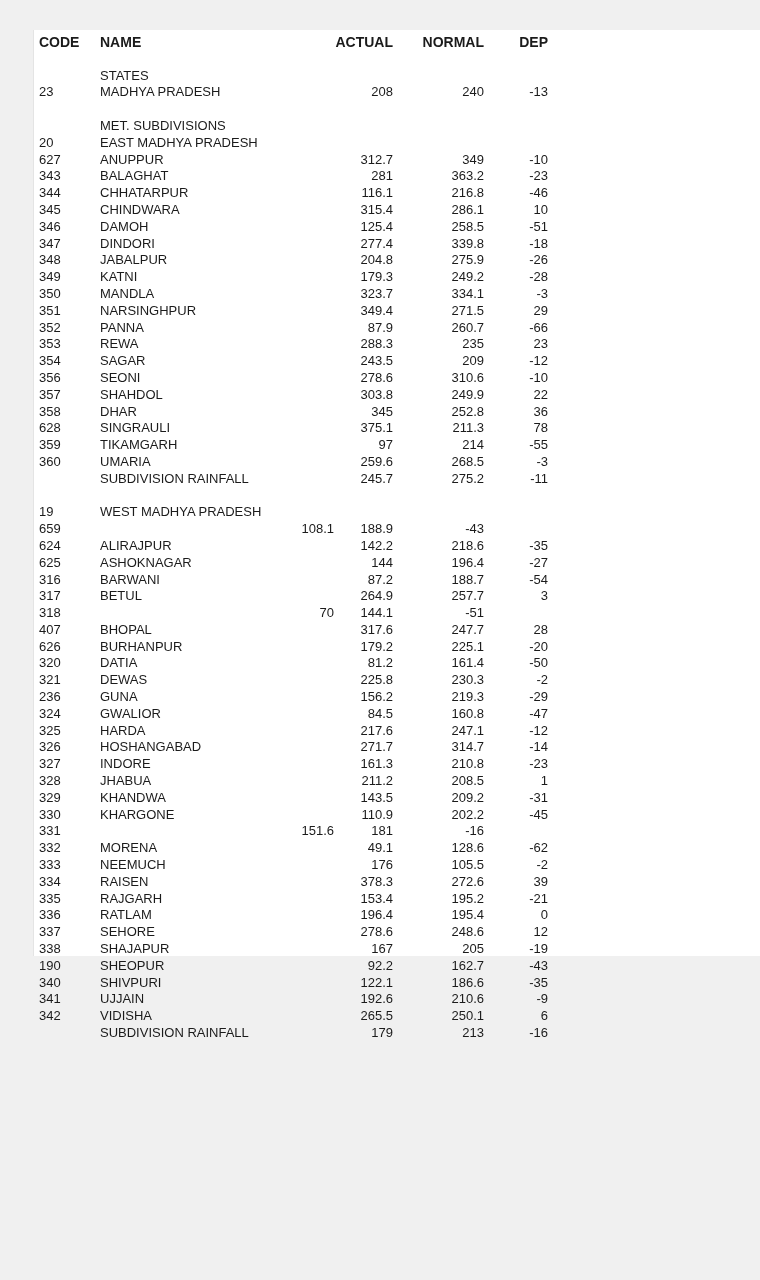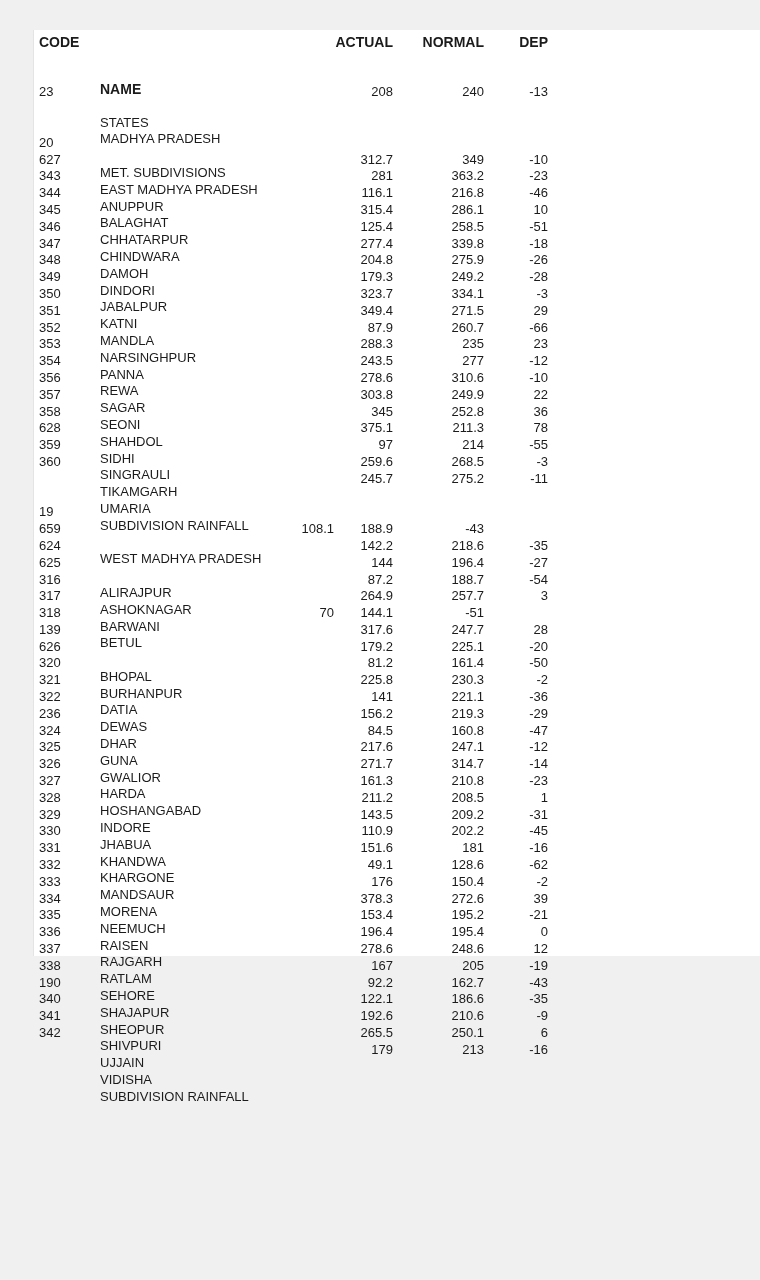--- a/index.html
+++ b/index.html
@@ -35,21 +35,21 @@
     line-height: 16.8px;
     font-size: 13px;
     white-space: nowrap;
   }
   .row.header {
     font-size: 14px;
     font-weight: bold;
   }
   .cell { overflow: visible; }
   .cell.code { padding-left: 5px; }
-  .cell.name { padding-left: 5px; margin-top: 47px; }
+  .cell.name { padding-left: 5px; }
   .cell.actual, .cell.normal, .cell.dep { text-align: right; }
 </style>
 </head>
 <body>
 
 <div class="paper">
   <div class="table">
     <div class="row header">
       <div class="cell code">CODE</div>
       <div class="cell name">NAME</div>
@@ -186,21 +186,21 @@
           <div class="cell name">REWA</div>
           <div class="cell actual">288.3</div>
           <div class="cell normal">235</div>
           <div class="cell dep">23</div>
           <div class="cell"></div>
         </div>
         <div class="row">
           <div class="cell code">354</div>
           <div class="cell name">SAGAR</div>
           <div class="cell actual">243.5</div>
-          <div class="cell normal">277</div>
+          <div class="cell normal">209</div>
           <div class="cell dep">-12</div>
           <div class="cell"></div>
         </div>
         <div class="row">
           <div class="cell code">356</div>
           <div class="cell name">SEONI</div>
           <div class="cell actual">278.6</div>
           <div class="cell normal">310.6</div>
           <div class="cell dep">-10</div>
           <div class="cell"></div>
@@ -208,21 +208,21 @@
         <div class="row">
           <div class="cell code">357</div>
           <div class="cell name">SHAHDOL</div>
           <div class="cell actual">303.8</div>
           <div class="cell normal">249.9</div>
           <div class="cell dep">22</div>
           <div class="cell"></div>
         </div>
         <div class="row">
           <div class="cell code">358</div>
-          <div class="cell name">SIDHI</div>
+          <div class="cell name">DHAR</div>
           <div class="cell actual">345</div>
           <div class="cell normal">252.8</div>
           <div class="cell dep">36</div>
           <div class="cell"></div>
         </div>
         <div class="row">
           <div class="cell code">628</div>
           <div class="cell name">SINGRAULI</div>
           <div class="cell actual">375.1</div>
           <div class="cell normal">211.3</div>
@@ -302,21 +302,21 @@
           <div class="cell"></div>
         </div>
         <div class="row">
           <div class="cell code">318</div>
           <div class="cell actual">70</div>
           <div class="cell normal">144.1</div>
           <div class="cell dep">-51</div>
           <div class="cell"></div>
         </div>
         <div class="row">
-          <div class="cell code">139</div>
+          <div class="cell code">407</div>
           <div class="cell name">BHOPAL</div>
           <div class="cell actual">317.6</div>
           <div class="cell normal">247.7</div>
           <div class="cell dep">28</div>
           <div class="cell"></div>
         </div>
         <div class="row">
           <div class="cell code">626</div>
           <div class="cell name">BURHANPUR</div>
           <div class="cell actual">179.2</div>
@@ -334,28 +334,20 @@
         </div>
         <div class="row">
           <div class="cell code">321</div>
           <div class="cell name">DEWAS</div>
           <div class="cell actual">225.8</div>
           <div class="cell normal">230.3</div>
           <div class="cell dep">-2</div>
           <div class="cell"></div>
         </div>
         <div class="row">
-          <div class="cell code">322</div>
-          <div class="cell name">DHAR</div>
-          <div class="cell actual">141</div>
-          <div class="cell normal">221.1</div>
-          <div class="cell dep">-36</div>
-          <div class="cell"></div>
-        </div>
-        <div class="row">
           <div class="cell code">236</div>
           <div class="cell name">GUNA</div>
           <div class="cell actual">156.2</div>
           <div class="cell normal">219.3</div>
           <div class="cell dep">-29</div>
           <div class="cell"></div>
         </div>
         <div class="row">
           <div class="cell code">324</div>
           <div class="cell name">GWALIOR</div>
@@ -407,39 +399,38 @@
         <div class="row">
           <div class="cell code">330</div>
           <div class="cell name">KHARGONE</div>
           <div class="cell actual">110.9</div>
           <div class="cell normal">202.2</div>
           <div class="cell dep">-45</div>
           <div class="cell"></div>
         </div>
         <div class="row">
           <div class="cell code">331</div>
-          <div class="cell name">MANDSAUR</div>
           <div class="cell actual">151.6</div>
           <div class="cell normal">181</div>
           <div class="cell dep">-16</div>
           <div class="cell"></div>
         </div>
         <div class="row">
           <div class="cell code">332</div>
           <div class="cell name">MORENA</div>
           <div class="cell actual">49.1</div>
           <div class="cell normal">128.6</div>
           <div class="cell dep">-62</div>
           <div class="cell"></div>
         </div>
         <div class="row">
           <div class="cell code">333</div>
           <div class="cell name">NEEMUCH</div>
           <div class="cell actual">176</div>
-          <div class="cell normal">150.4</div>
+          <div class="cell normal">105.5</div>
           <div class="cell dep">-2</div>
           <div class="cell"></div>
         </div>
         <div class="row">
           <div class="cell code">334</div>
           <div class="cell name">RAISEN</div>
           <div class="cell actual">378.3</div>
           <div class="cell normal">272.6</div>
           <div class="cell dep">39</div>
           <div class="cell"></div>

